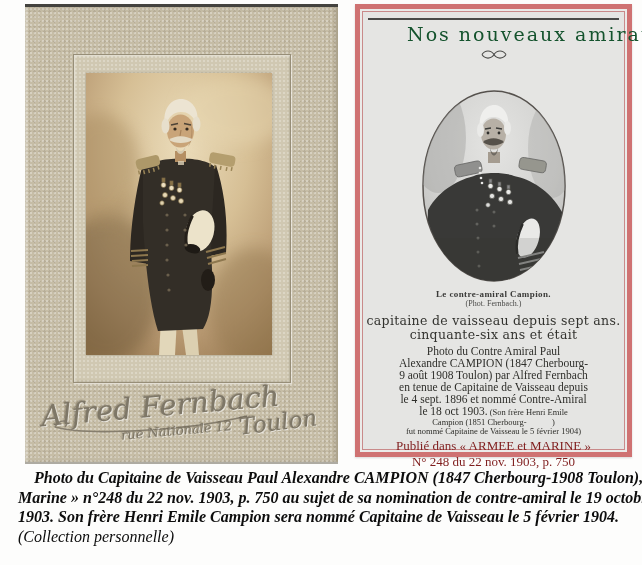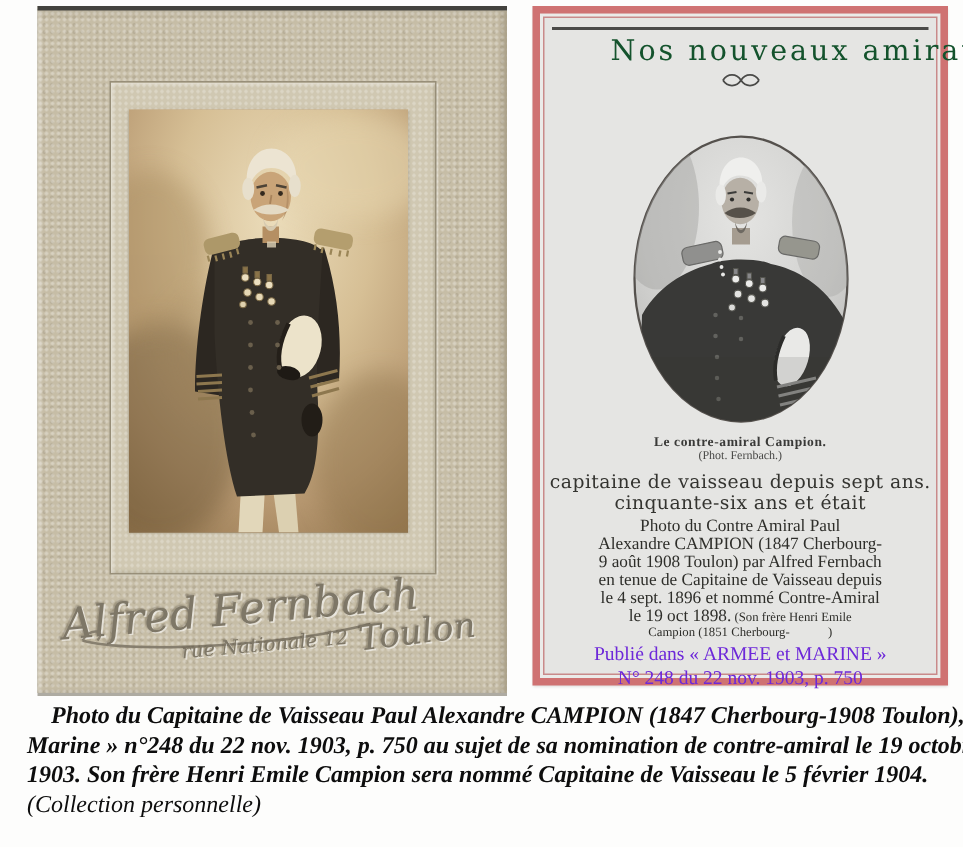--- a/index.html
+++ b/index.html
@@ -57,21 +57,21 @@
     font-family:"DejaVu Serif",serif;font-size:19px;letter-spacing:2px;
     color:#14532d;white-space:nowrap;padding-left:47px;
   }
   .clip .orn{margin-top:1px;}
   .oval-wrap{width:148px;height:196px;margin:24px auto 5px auto;}
   .ph-cap{font-size:9px;font-weight:bold;letter-spacing:.4px;line-height:10px;color:#3a3a38;}
   .ph-credit{font-size:8px;line-height:9px;color:#4a4a48;text-align:center;}
   .lead{margin-top:6px;font-family:"DejaVu Serif",serif;font-size:12.5px;line-height:13.5px;letter-spacing:.3px;color:#33332f;}
   .note{margin-top:4px;font-family:Liberation Serif, serif;font-size:11.5px;line-height:12px;color:#2e2e2a;}
   .note .sm{font-size:8.5px;line-height:9.5px;white-space:pre;}
-  .pub{margin-top:2px;font-family:"Liberation Serif",serif;font-size:13px;line-height:14px;color:#6d28d9;}
+  .pub{margin-top:2px;font-family:"Liberation Serif",serif;font-size:13px;line-height:14px;color:#7f1d1d;}
 
   
   .caption{
     position:absolute;left:18px;top:468px;width:616px;
     font-family:"Liberation Serif",serif;font-style:italic;font-weight:bold;
     font-size:16px;line-height:19.5px;color:#0d0d0d;
   }
   .caption .ln{white-space:nowrap;}
   .caption .ln.first{padding-left:16px;}
   .caption .coll{font-weight:normal;font-size:16px;}
@@ -284,22 +284,23 @@
       <div>capitaine de vaisseau depuis sept ans.</div>
       <div>cinquante-six ans et était</div>
     </div>
 
     <div class="note">
       <div>Photo du Contre Amiral Paul</div>
       <div>Alexandre CAMPION (1847 Cherbourg-</div>
       <div>9 août 1908 Toulon) par Alfred Fernbach</div>
       <div>en tenue de Capitaine de Vaisseau depuis</div>
       <div>le 4 sept. 1896 et nommé Contre-Amiral</div>
-      <div><span>le 19 oct 1898.</span><span class="sm"> (Son frère Henri Emile</span></div>
+      <div><span>le 18 oct 1903.</span><span class="sm"> (Son frère Henri Emile</span></div>
       <div class="sm">Campion (1851 Cherbourg-            )</div>
+      <div class="sm">fut nommé Capitaine de Vaisseau le 5 février 1904)</div>
     </div>
 
     <div class="pub">Publié dans « ARMEE et MARINE »</div>
     <div class="pub">N° 248 du 22 nov. 1903, p. 750</div>
   </div>
 
   <div class="caption">
     <div class="ln first">Photo du Capitaine de Vaisseau Paul Alexandre CAMPION (1847 Cherbourg-1908 Toulon),</div>
     <div class="ln">Marine » n°248 du 22 nov. 1903, p. 750 au sujet de sa nomination de contre-amiral le 19 octobre</div>
     <div class="ln">1903. Son frère Henri Emile Campion sera nommé Capitaine de Vaisseau le 5 février 1904.</div>

